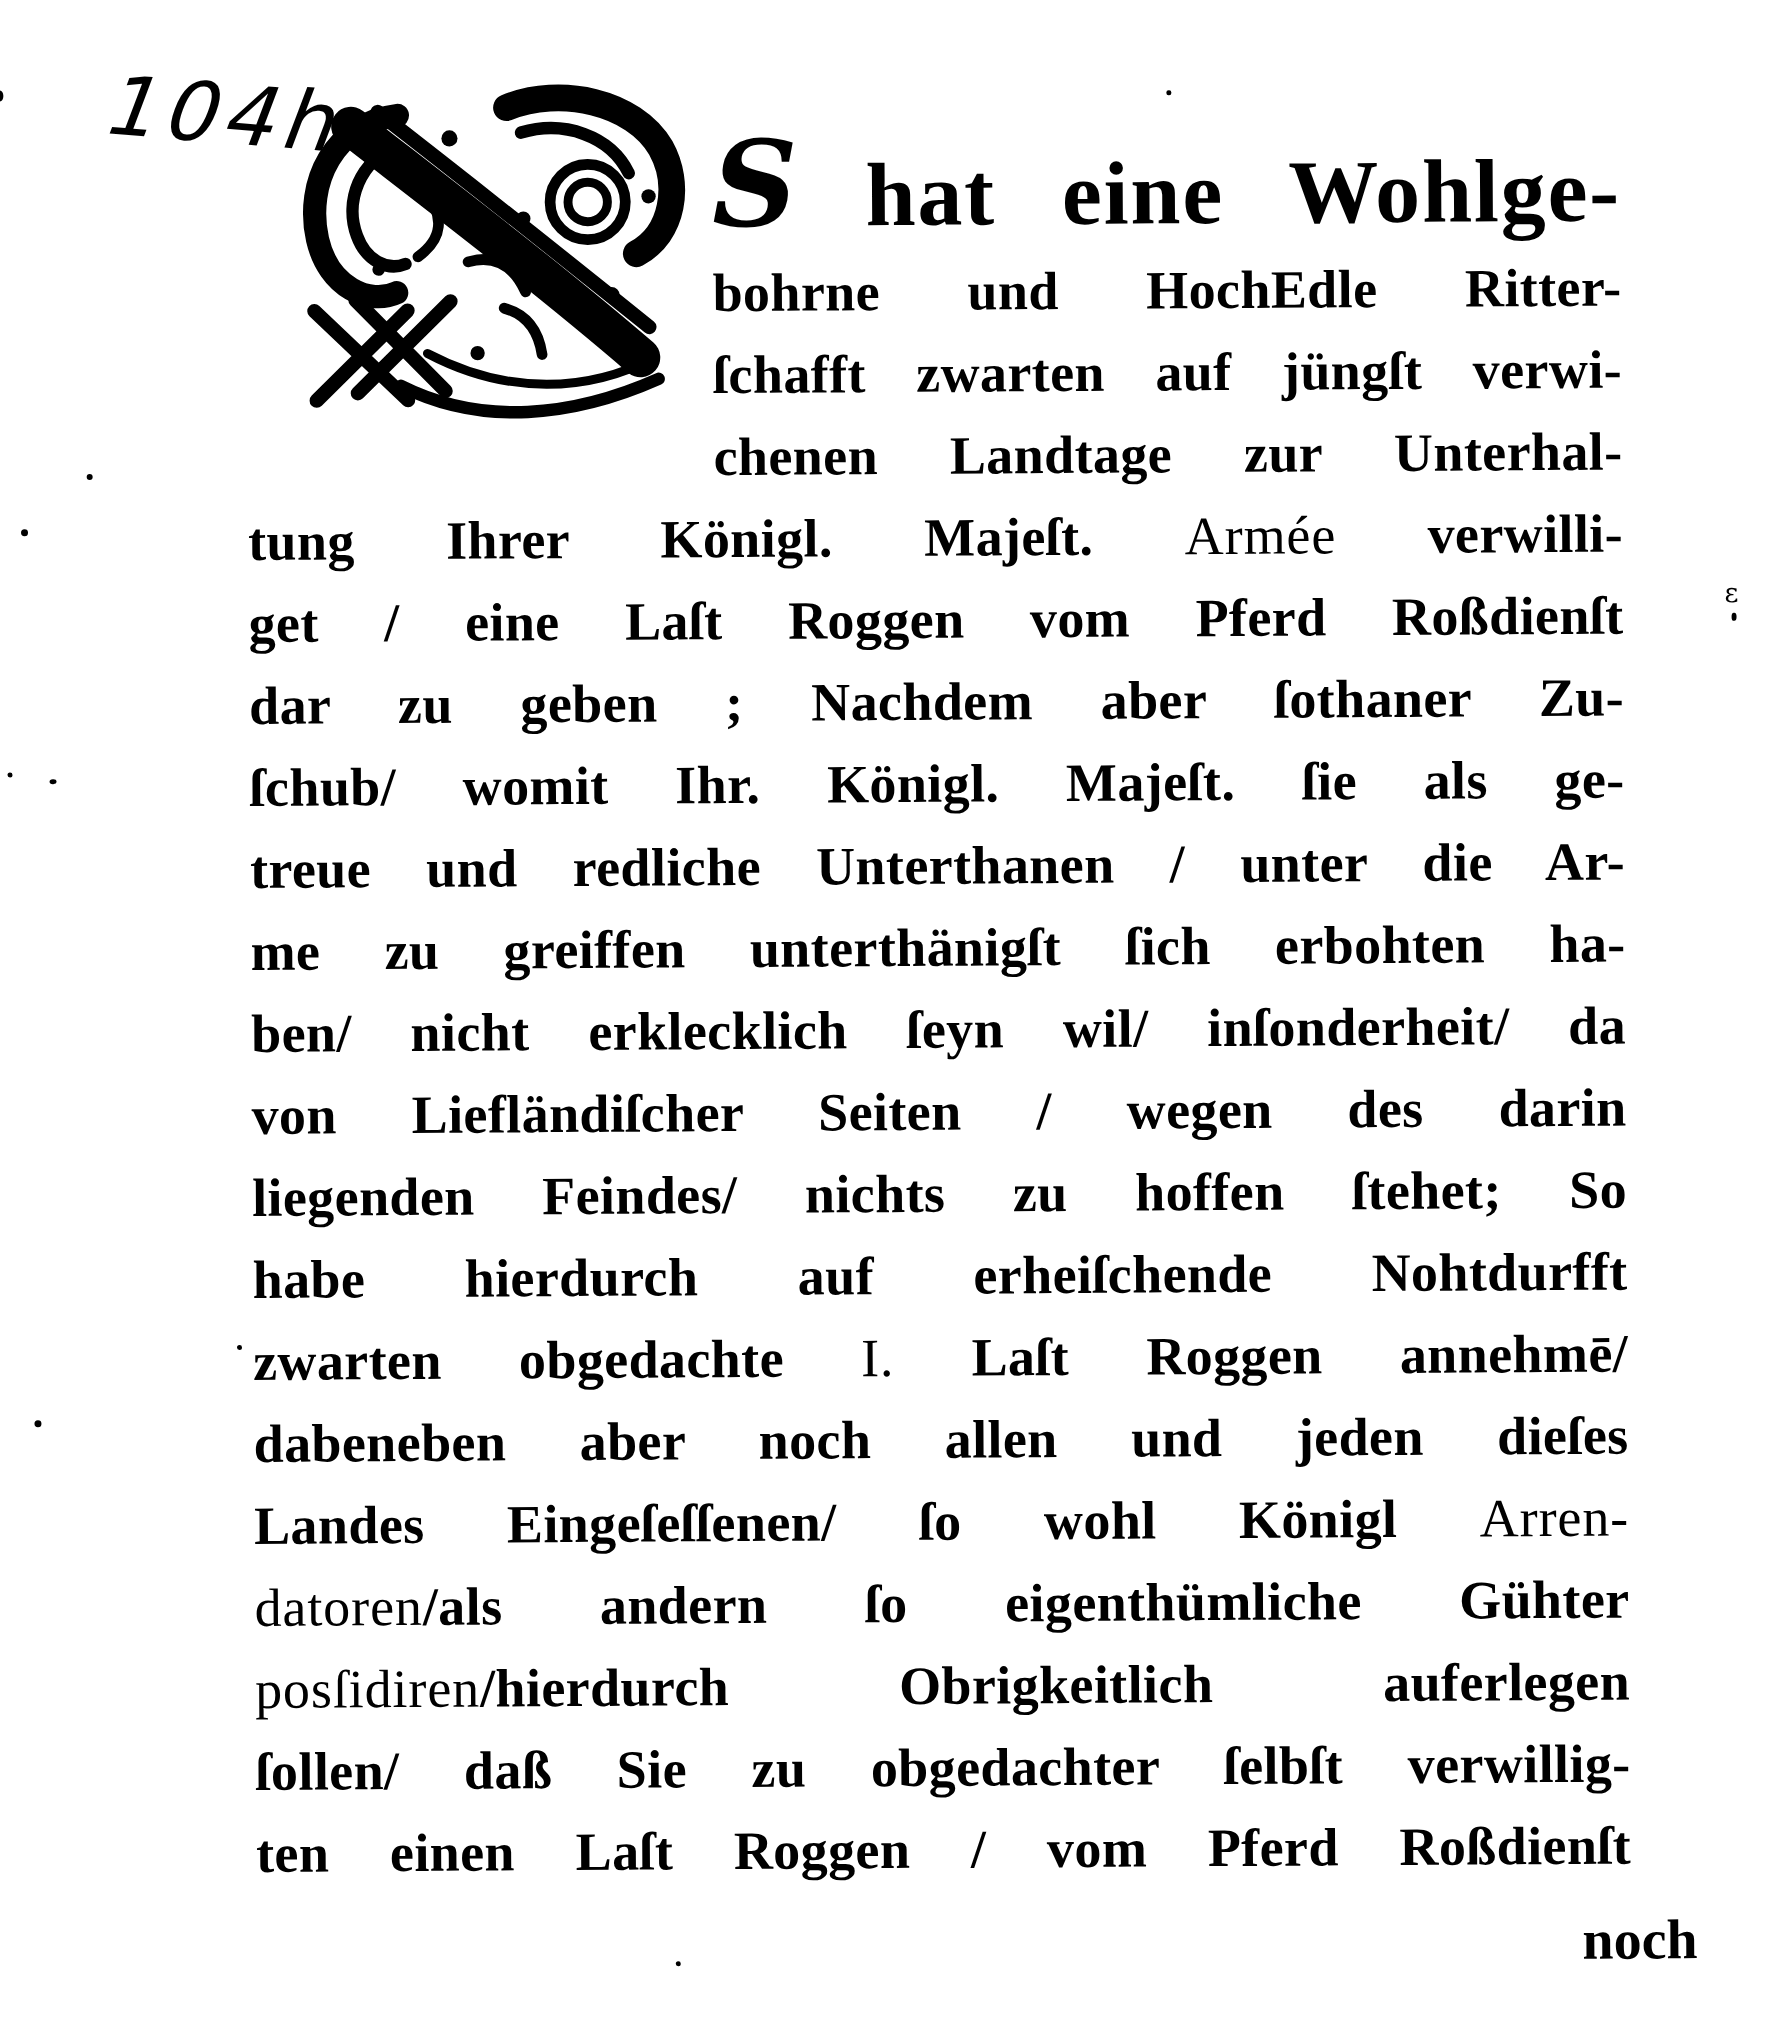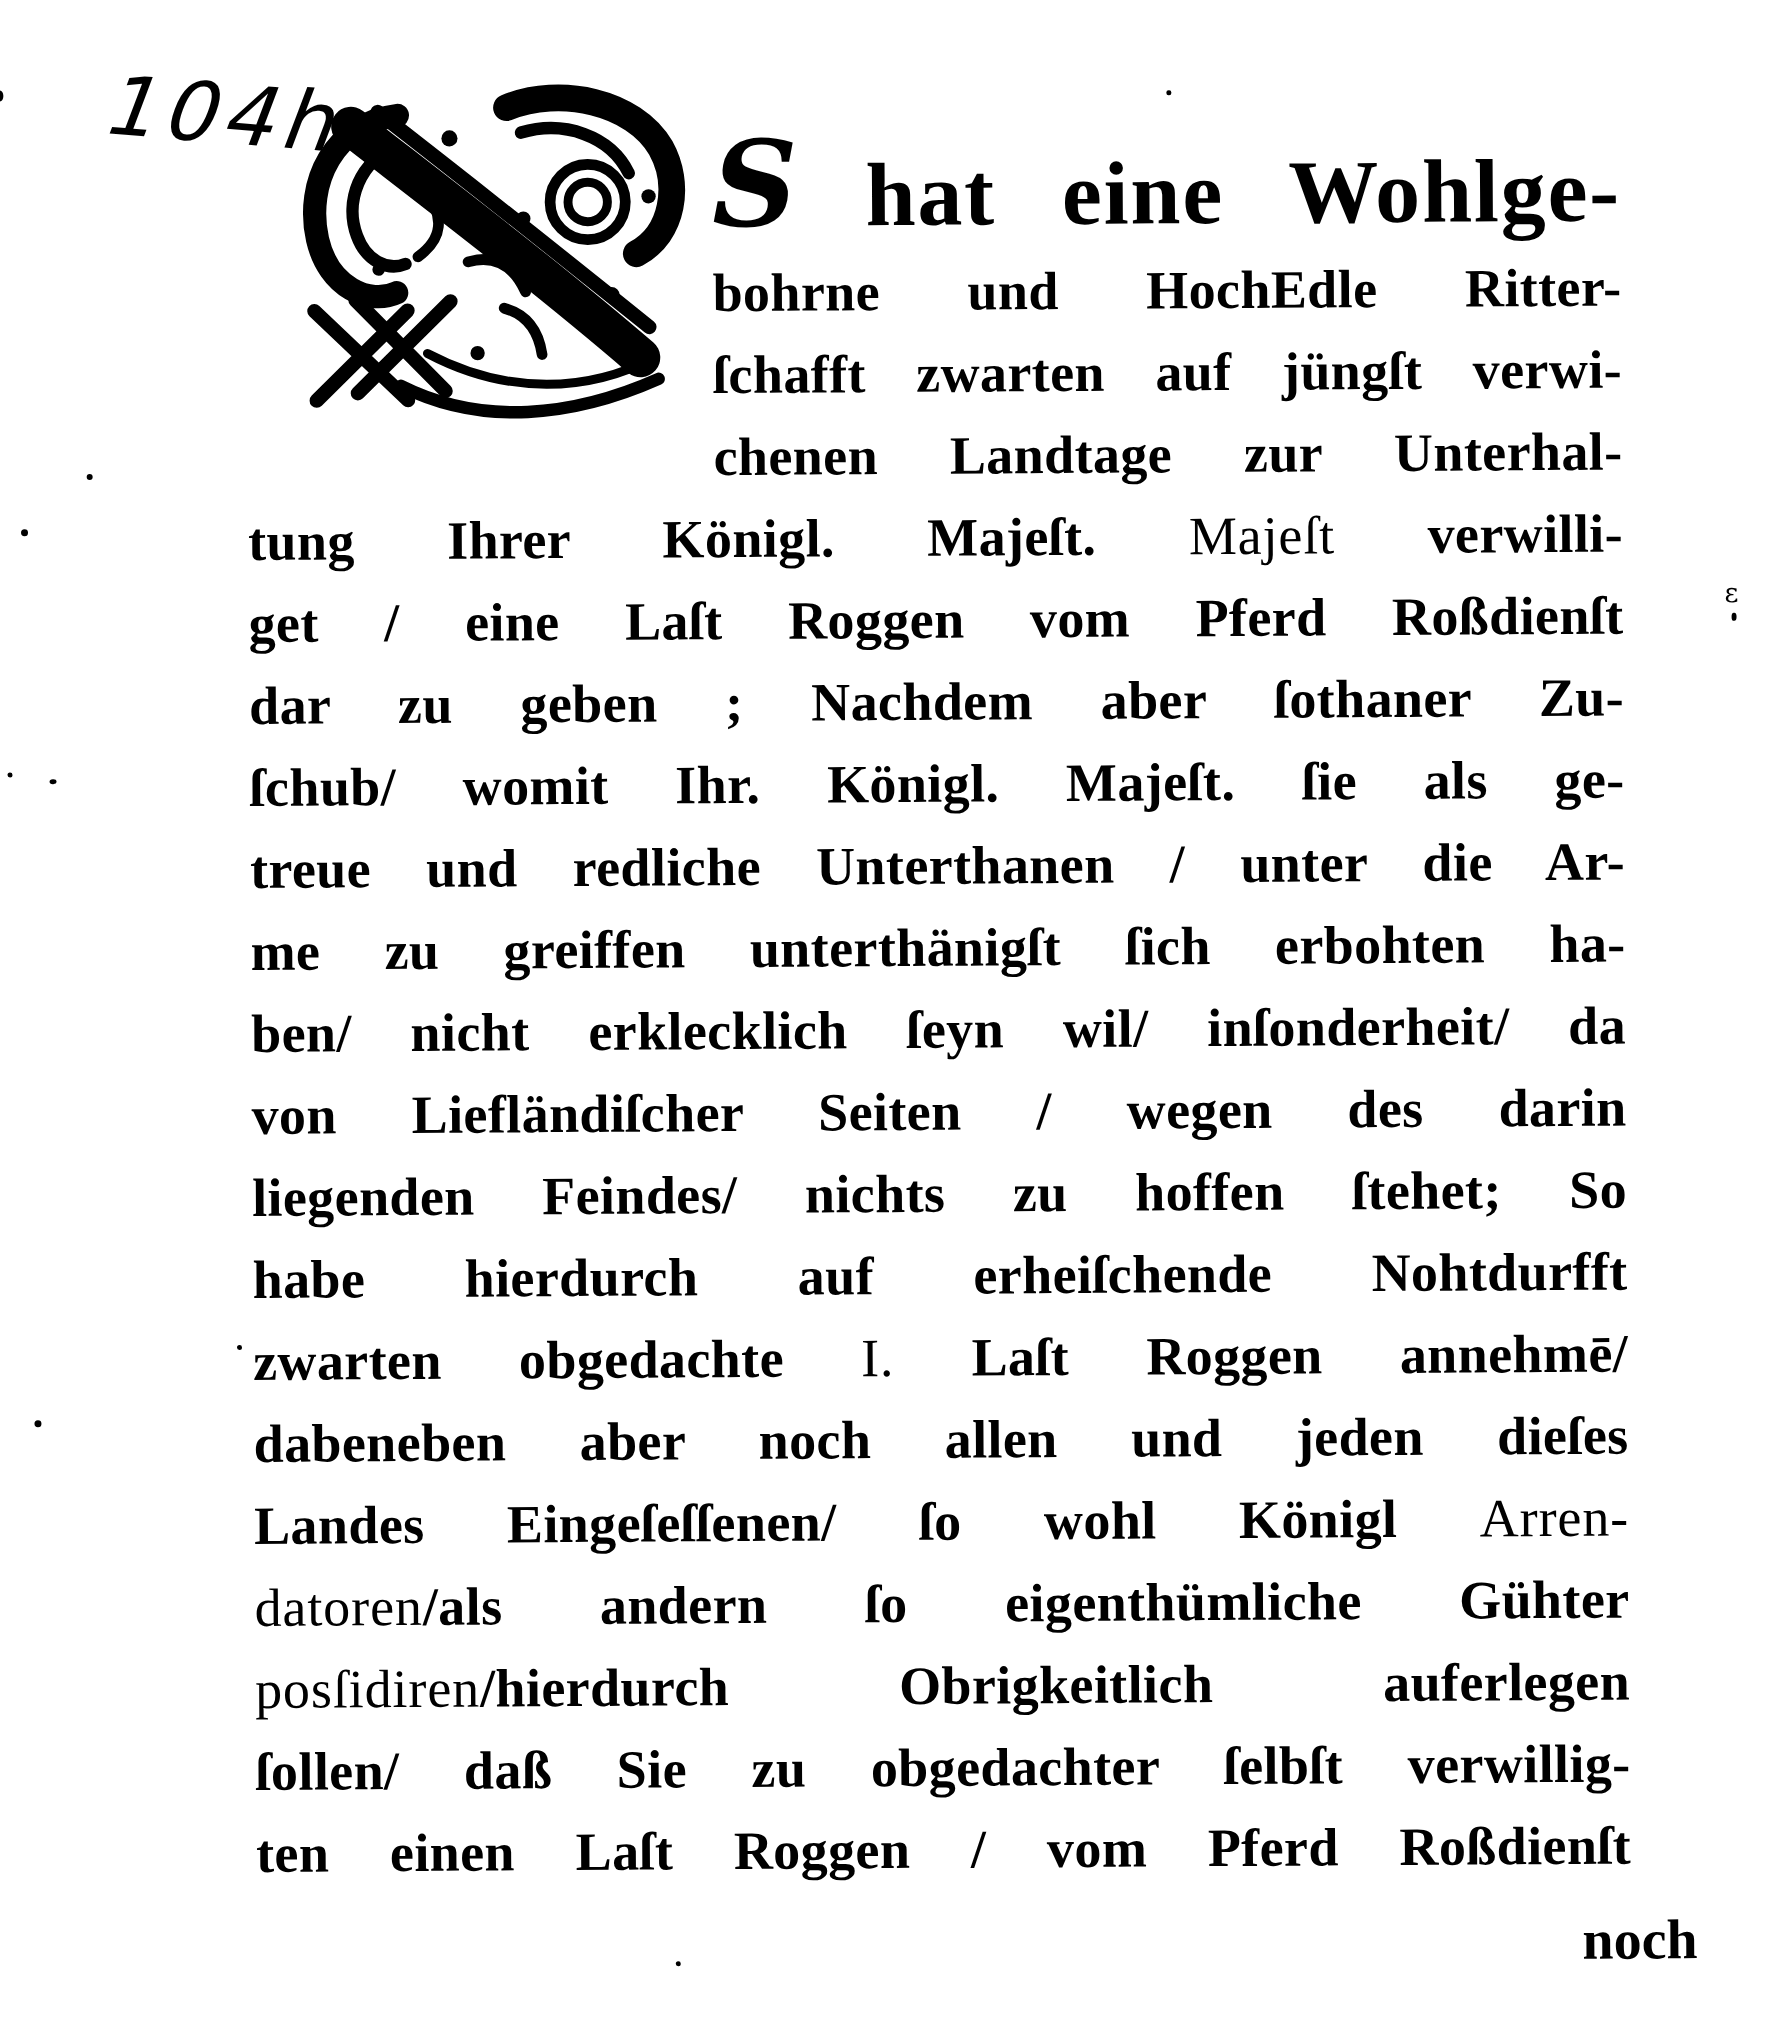--- a/index.html
+++ b/index.html
@@ -79,21 +79,21 @@
           <circle cx="398" cy="126" r="8"></circle>
         </g>
       </svg>
     </div>
 
     <div class="textblock">
         <div class="line large indent"><span class="seg swash">S</span><span class="seg fraktur"> hat eine Wohlge-</span></div>
         <div class="line indent"><span class="seg fraktur">bohrne und HochEdle Ritter-</span></div>
         <div class="line indent"><span class="seg fraktur">ſchafft zwarten auf jüngſt verwi-</span></div>
         <div class="line indent"><span class="seg fraktur">chenen Landtage zur Unterhal-</span></div>
-        <div class="line"><span class="seg fraktur">tung Ihrer Königl. Majeſt. </span><span class="seg antiqua">Majeſt</span><span class="seg fraktur"> verwilli-</span></div>
+        <div class="line"><span class="seg fraktur">tung Ihrer Königl. Majeſt. </span><span class="seg antiqua">Armée</span><span class="seg fraktur"> verwilli-</span></div>
         <div class="line"><span class="seg fraktur">get / eine Laſt Roggen vom Pferd Roßdienſt</span></div>
         <div class="line"><span class="seg fraktur">dar zu geben ; Nachdem aber ſothaner Zu-</span></div>
         <div class="line"><span class="seg fraktur">ſchub/ womit Ihr. Königl. Majeſt. ſie als ge-</span></div>
         <div class="line"><span class="seg fraktur">treue und redliche Unterthanen / unter die Ar-</span></div>
         <div class="line"><span class="seg fraktur">me zu greiffen unterthänigſt ſich erbohten ha-</span></div>
         <div class="line"><span class="seg fraktur">ben/ nicht erklecklich ſeyn wil/ inſonderheit/ da</span></div>
         <div class="line"><span class="seg fraktur">von Liefländiſcher Seiten / wegen des darin</span></div>
         <div class="line"><span class="seg fraktur">liegenden Feindes/ nichts zu hoffen ſtehet; So</span></div>
         <div class="line"><span class="seg fraktur">habe hierdurch auf erheiſchende Nohtdurfft</span></div>
         <div class="line"><span class="seg fraktur">zwarten obgedachte </span><span class="seg antiqua">I.</span><span class="seg fraktur"> Laſt Roggen annehmē/</span></div>

